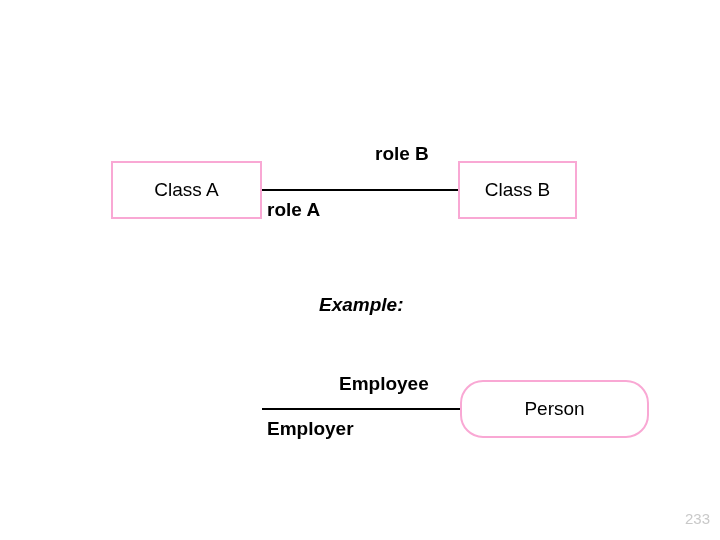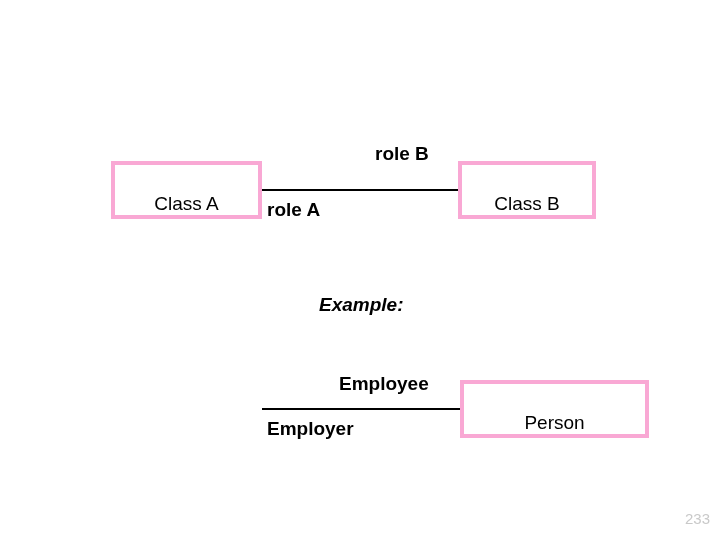--- a/index.html
+++ b/index.html
@@ -28,24 +28,24 @@
     font-style: italic;
     letter-spacing: 0px;
     color: #000000;
     white-space: nowrap;
   }
 
   
   .class-box {
     position: absolute;
     box-sizing: border-box;
-    border: 4px solid #f9a8d4;
+    border: 2px solid #f9a8d4;
     background: #ffffff;
     display: flex;
-    align-items: flex-end;
+    align-items: center;
     justify-content: center;
   }
   .class-box-label {
     font-size: 19px;
     font-weight: normal;
     color: #000000;
     white-space: nowrap;
   }
 
   
@@ -120,34 +120,34 @@
 
 <div id="slide">
 
 
   <div class="assoc-line" style="left:261px; top:189px; width:198px;"></div>
 
   <div class="class-box" style="left:111px; top:161px; width:151px; height:58px;">
     <span class="class-box-label">Class A</span>
   </div>
 
-  <div class="class-box" style="left:458px; top:161px; width:138px; height:58px;">
+  <div class="class-box" style="left:458px; top:161px; width:119px; height:58px;">
     <span class="class-box-label">Class B</span>
   </div>
 
   <div class="role-label" style="left:375px; top:143px;">role B</div>
 
   <div class="role-label" style="left:267px; top:199px;">role A</div>
 
   <div class="example-caption" style="left:307px; top:294px;margin-left:12px;">Example:</div>
 
   <div class="assoc-line" style="left:262px; top:408px; width:199px;"></div>
 
 
-  <div class="class-box" style="left:460px; top:380px; width:189px; height:58px;">
+  <div class="class-box" style="left:460px; top:380px; width:189px; height:58px;border-radius:23px;">
     <span class="class-box-label">Person</span>
   </div>
 
   <div class="role-label" style="left:339px; top:373px;">Employee</div>
 
   <div class="role-label" style="left:267px; top:418px;">Employer</div>
 
 
   <div class="page-number">233</div>
 

